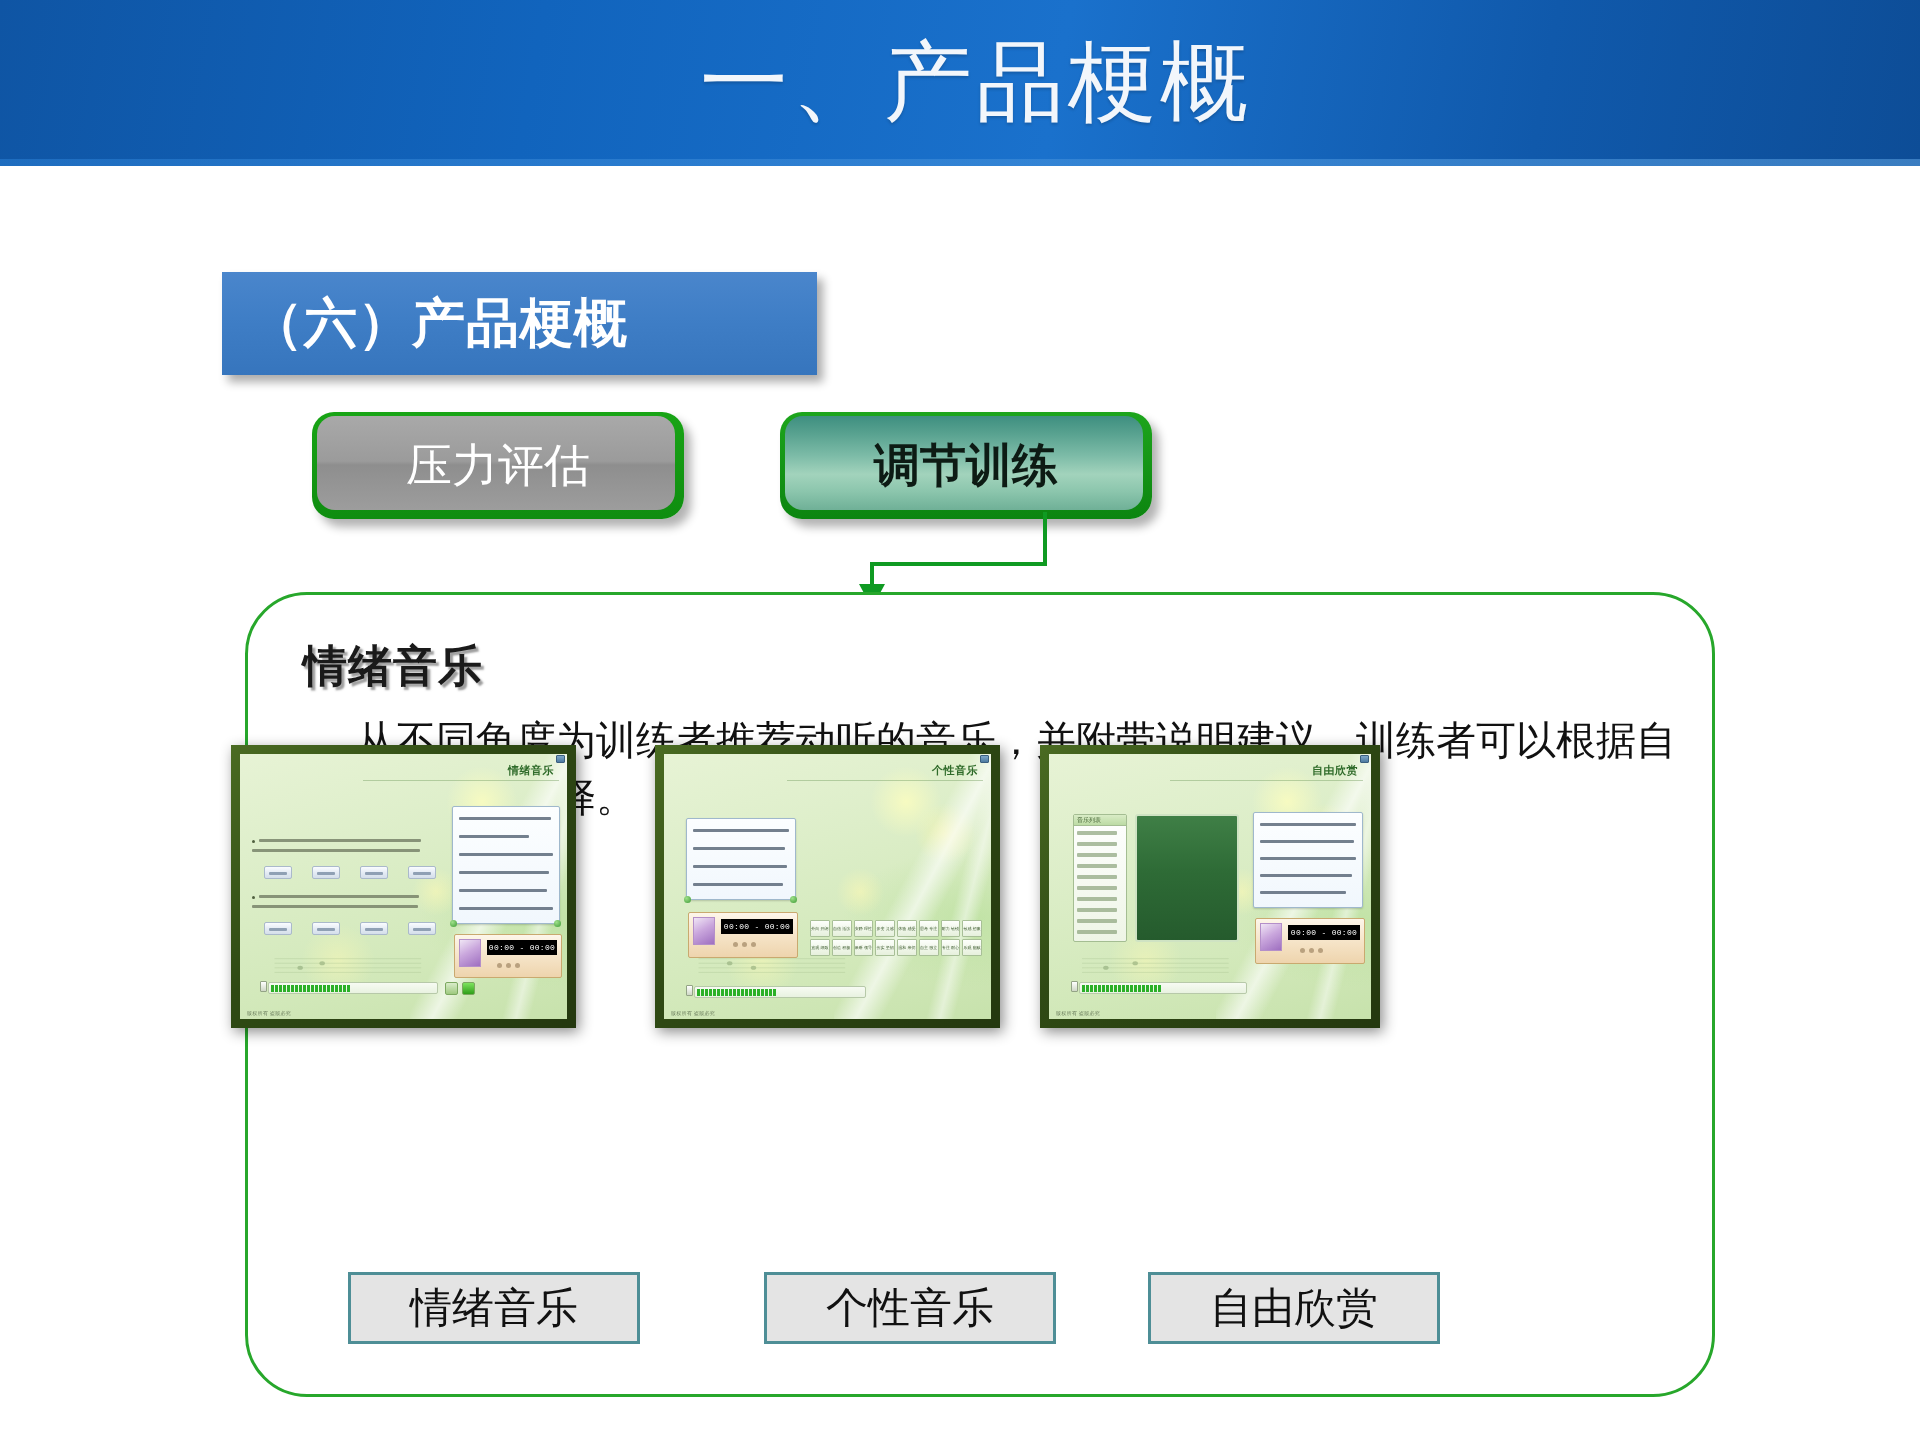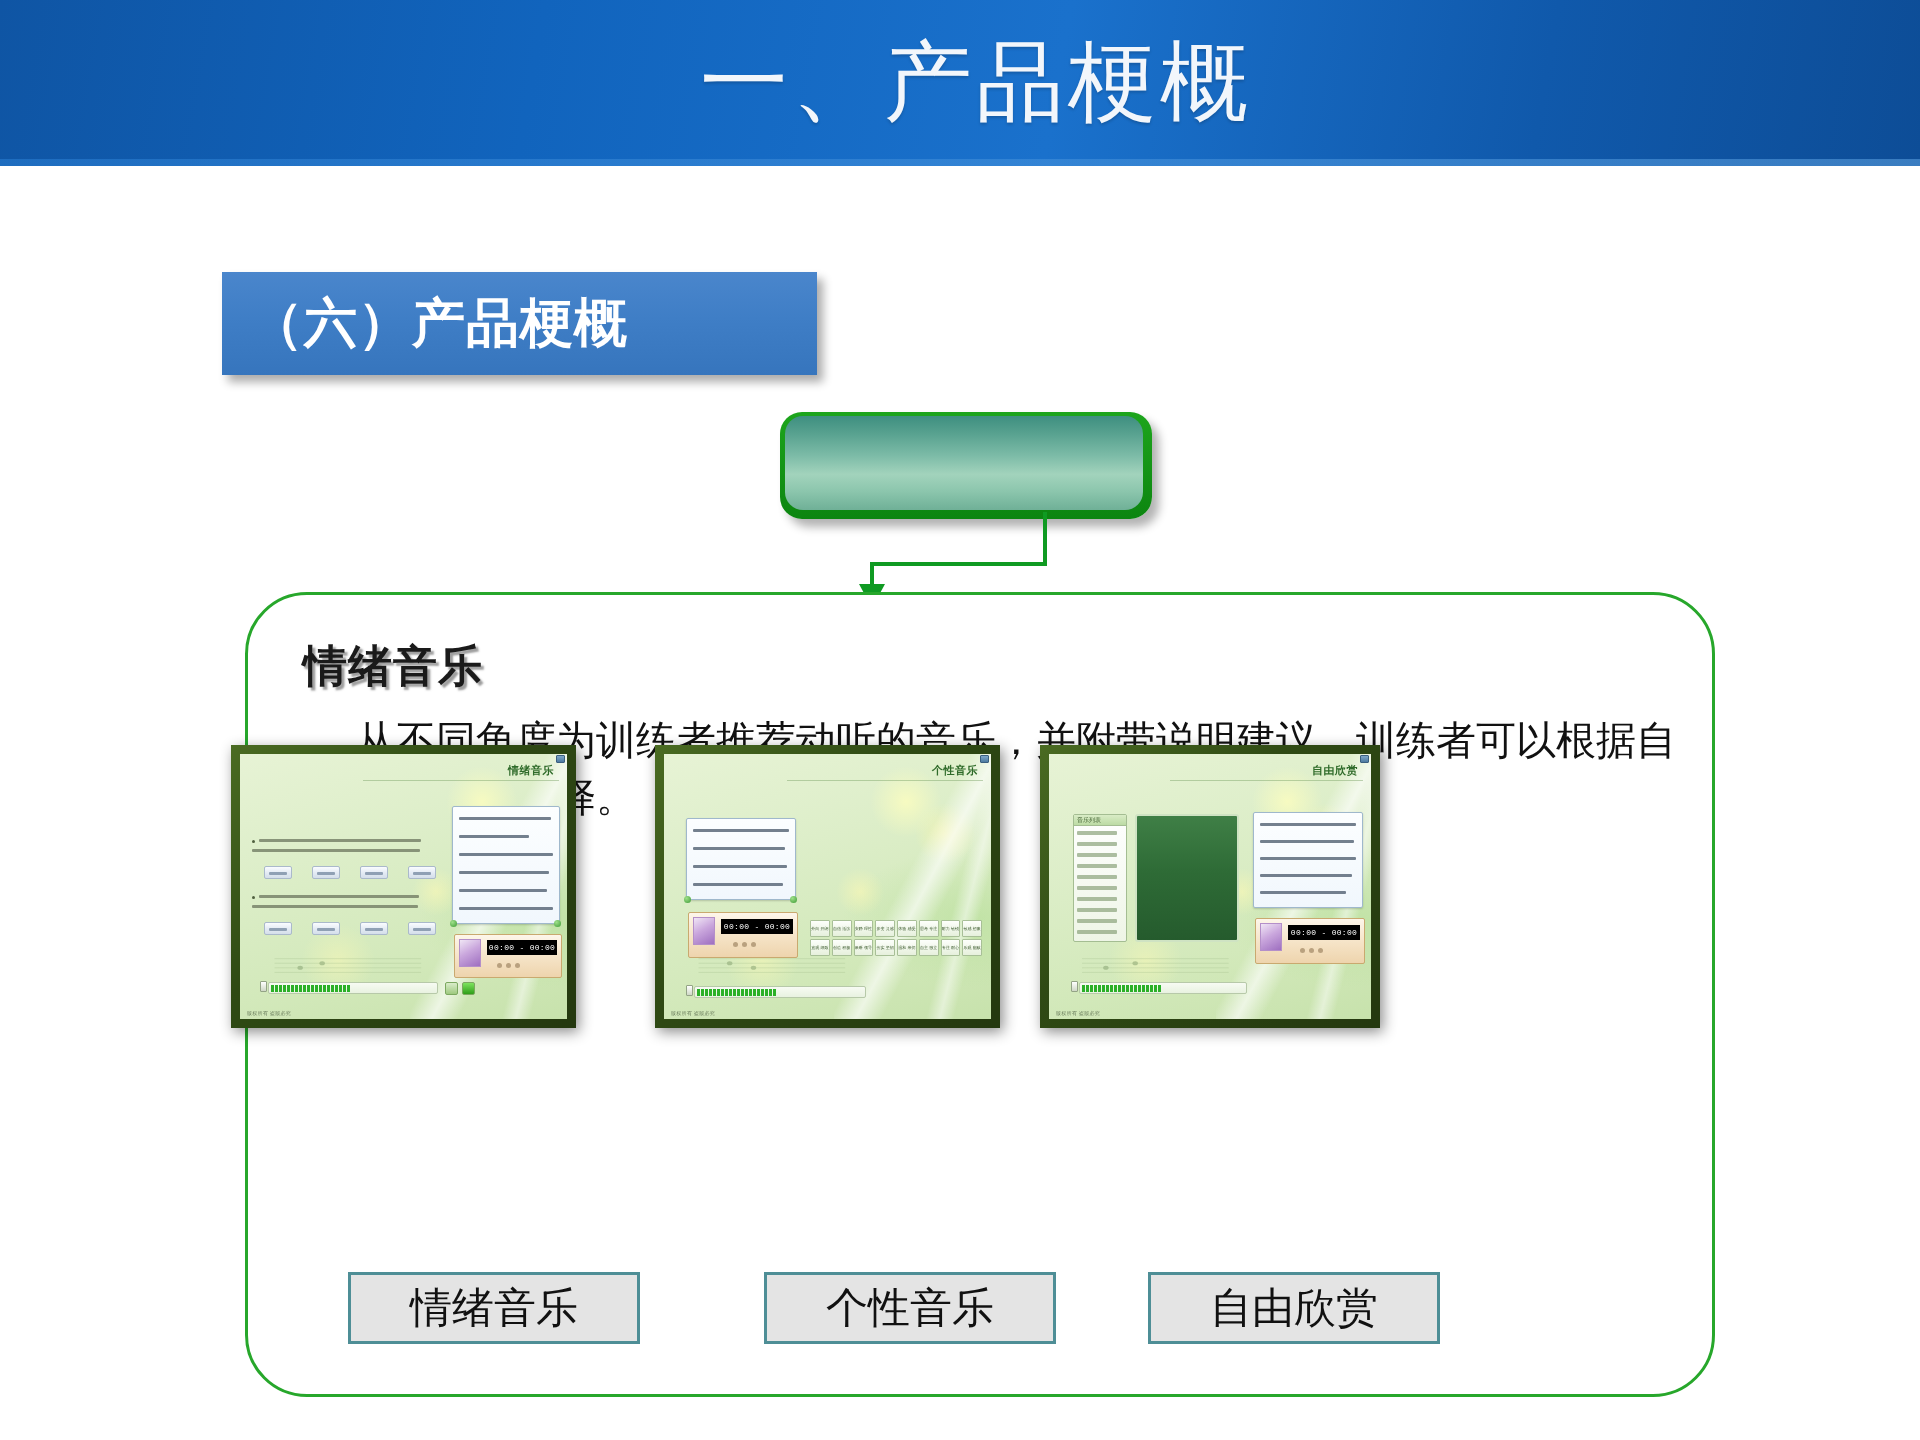--- a/index.html
+++ b/index.html
@@ -272,22 +272,27 @@
 
 <div class="header">
   <div class="header-title">一、产品梗概</div>
 </div>
 
 <div class="section-box">
   <div class="section-box-label">（六）产品梗概</div>
 </div>
 
 <div class="module-row">
+  <div class="mod-btn mod-grey" id="mod0">
+    <div class="inner"></div>
+    <div class="mod-label">压力评估</div>
+  </div>
   <div class="mod-btn mod-active" id="mod1">
     <div class="inner"></div>
+    <div class="mod-label">调节训练</div>
   </div>
 </div>
 
 <div class="connector">
   <svg width="400" height="110" viewBox="0 0 400 110">
     <path d="M 285 0 L 285 52 L 112 52 L 112 76" fill="none" stroke="#0f9a22" stroke-width="4"></path>
     <path d="M 112 96 L 99 72 L 125 72 Z" fill="#0f9a22"></path>
   </svg>
 </div>
 

